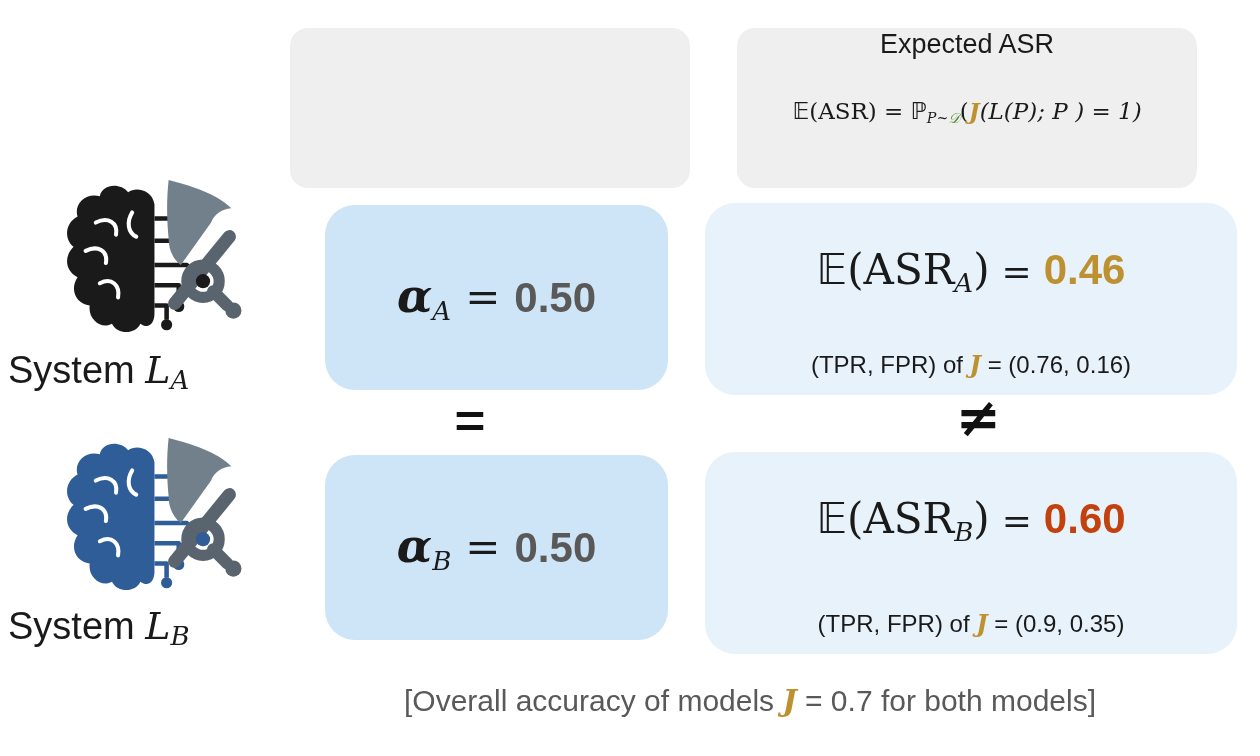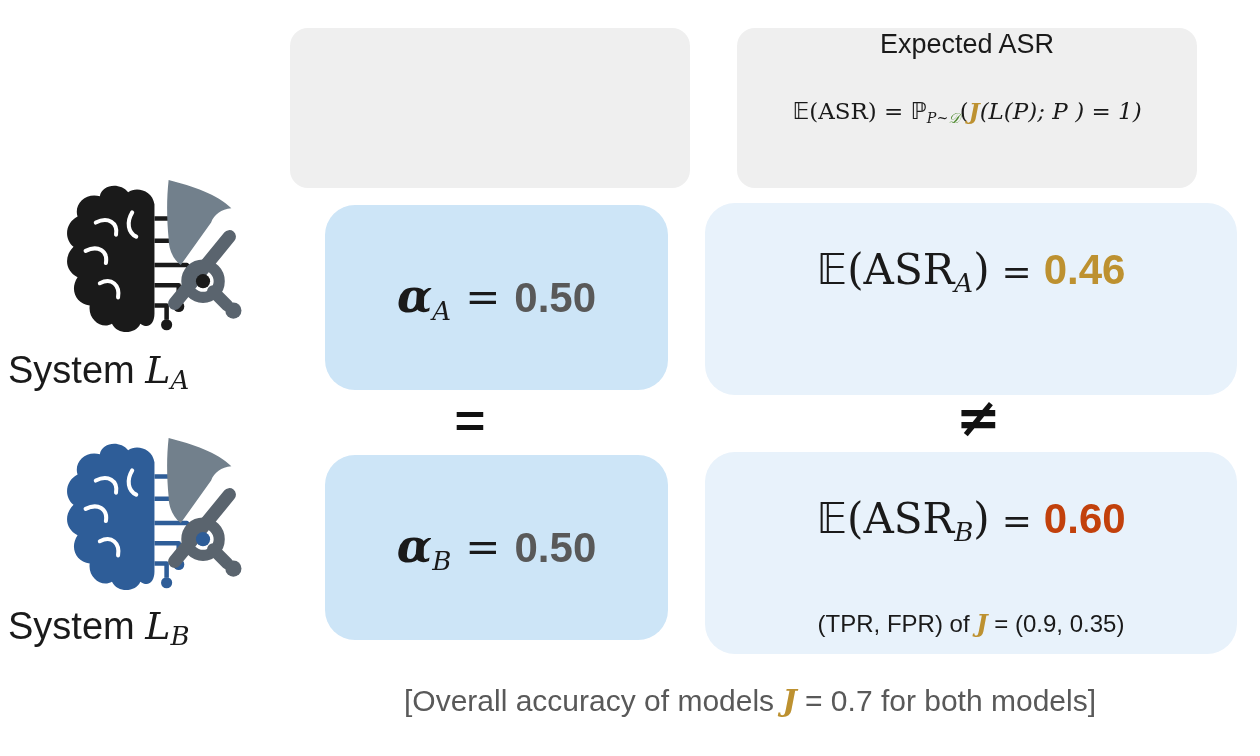--- a/index.html
+++ b/index.html
@@ -141,20 +141,23 @@
   <div class="vbox alpha-box alpha-box-a">
     <div class="alpha-line">
       <span class="m it alpha-sym">α</span><span class="m it sub">A</span><span class="eq">=</span><span class="value" style="color: rgb(89, 89, 89);">0.50</span>
     </div>
   </div>
 
   <div class="vbox asr-box asr-box-a">
     <div class="asr-main">
       <span class="bb">𝔼</span><span class="m">(ASR</span><span class="m it sub">A</span><span class="m">)</span><span class="eq">=</span><span class="value" style="color: rgb(189, 145, 48);">0.46</span>
     </div>
+    <div class="asr-detail">
+      <span>(TPR, FPR) of </span><span class="judge" style="color: rgb(189, 145, 48);">J</span><span> = (0.76, 0.16)</span>
+    </div>
   </div>
 
   <div class="rel rel-eq">=</div>
   <div class="rel rel-neq">≠</div>
 
   <div class="vbox alpha-box alpha-box-b">
     <div class="alpha-line">
       <span class="m it alpha-sym">α</span><span class="m it sub">B</span><span class="eq">=</span><span class="value" style="color: rgb(89, 89, 89);">0.50</span>
     </div>
   </div>

